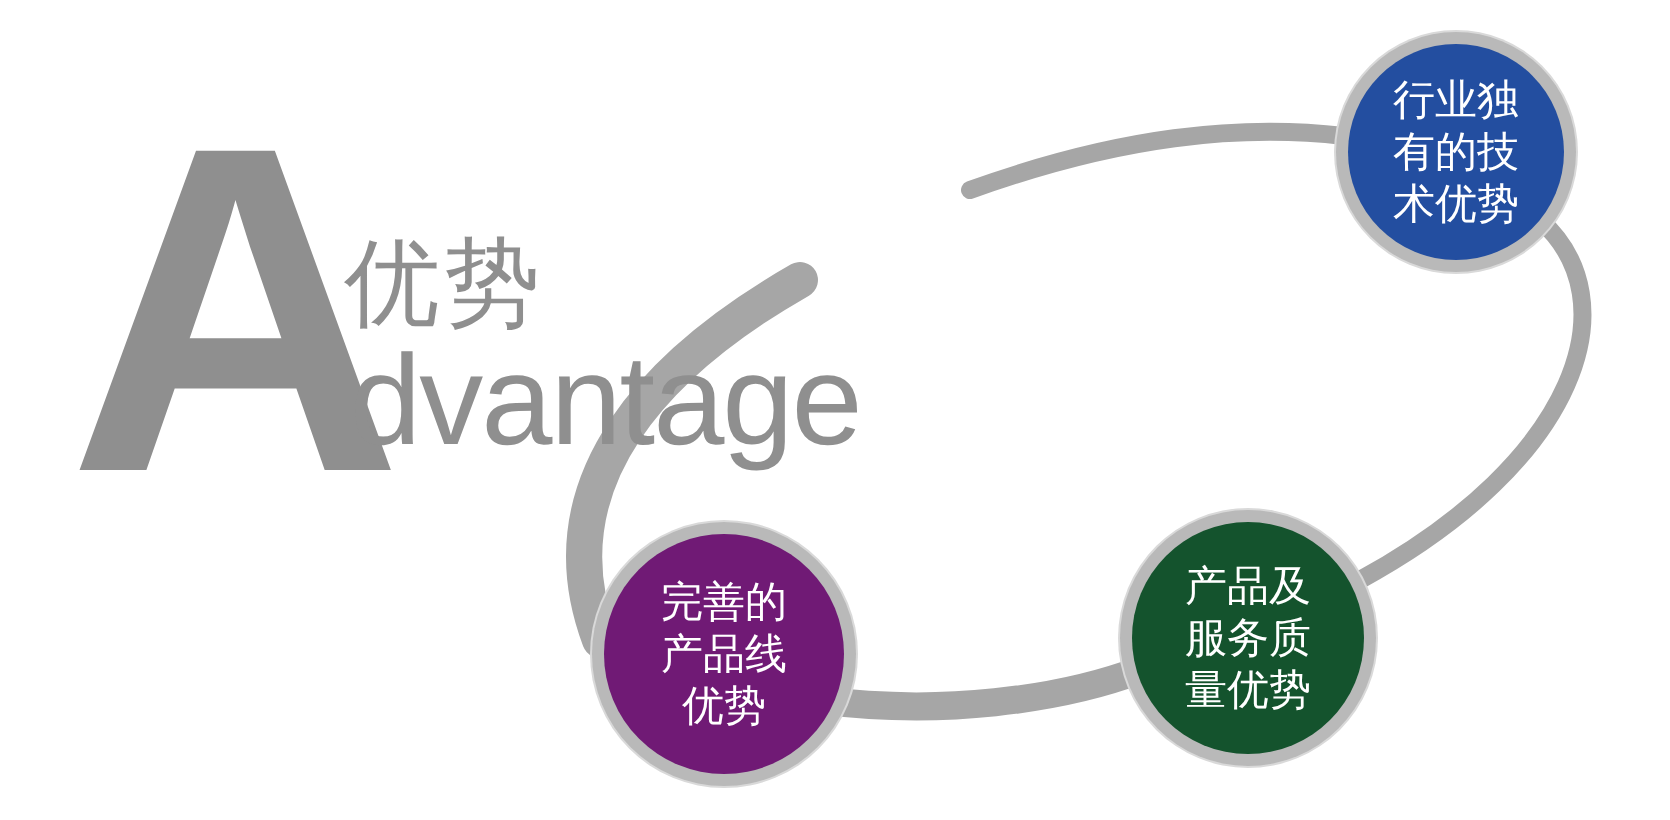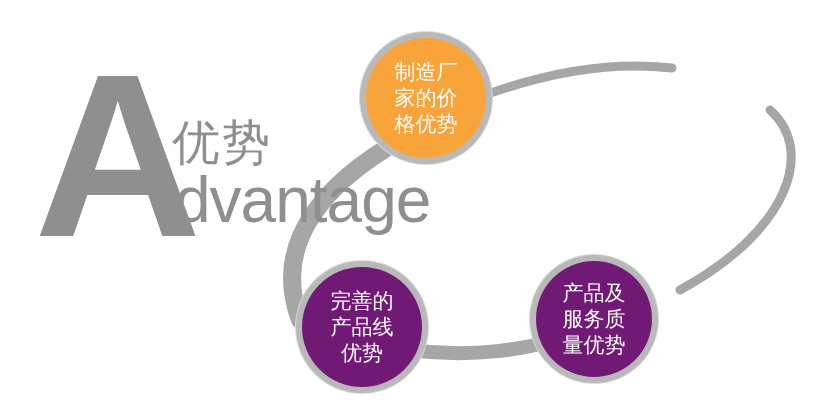--- a/index.html
+++ b/index.html
@@ -23,32 +23,32 @@
     <path d="M 410 350 C 470 358, 530 350, 570 335" fill="none" stroke="#a6a6a6" stroke-width="14" stroke-linecap="round"></path>
 
     <path d="M 485 95 C 560 68, 620 62, 672 68" fill="none" stroke="#a6a6a6" stroke-width="9" stroke-linecap="round"></path>
     <path d="M 770 110 C 815 150, 790 230, 680 290" fill="none" stroke="#a6a6a6" stroke-width="9" stroke-linecap="round"></path>
   </svg>
 
   <div class="big-a">A</div>
   <div class="adv-cn">优势</div>
   <div class="adv-en">dvantage</div>
 
-  <div class="node" style="left:366px; top:38px; width:120px; height:120px; background:#f9a43a;">
-    <span>制造厂
-家的价
-格优势</span>
+
+  <div class="node" style="left:674px; top:22px; width:108px; height:108px; background:#234ea0;">
+    <span>行业独
+有的技
+术优势</span>
   </div>
-
 
   <div class="node" style="left:302px; top:267px; width:120px; height:120px; background:#701a75;">
     <span>完善的
 产品线
 优势</span>
   </div>
 
-  <div class="node" style="left:536px; top:261px; width:116px; height:116px; background:#701a75;">
+  <div class="node" style="left:566px; top:261px; width:116px; height:116px; background:#14532d;">
     <span>产品及
 服务质
 量优势</span>
   </div>
 
 </div>
 
 </body></html>

